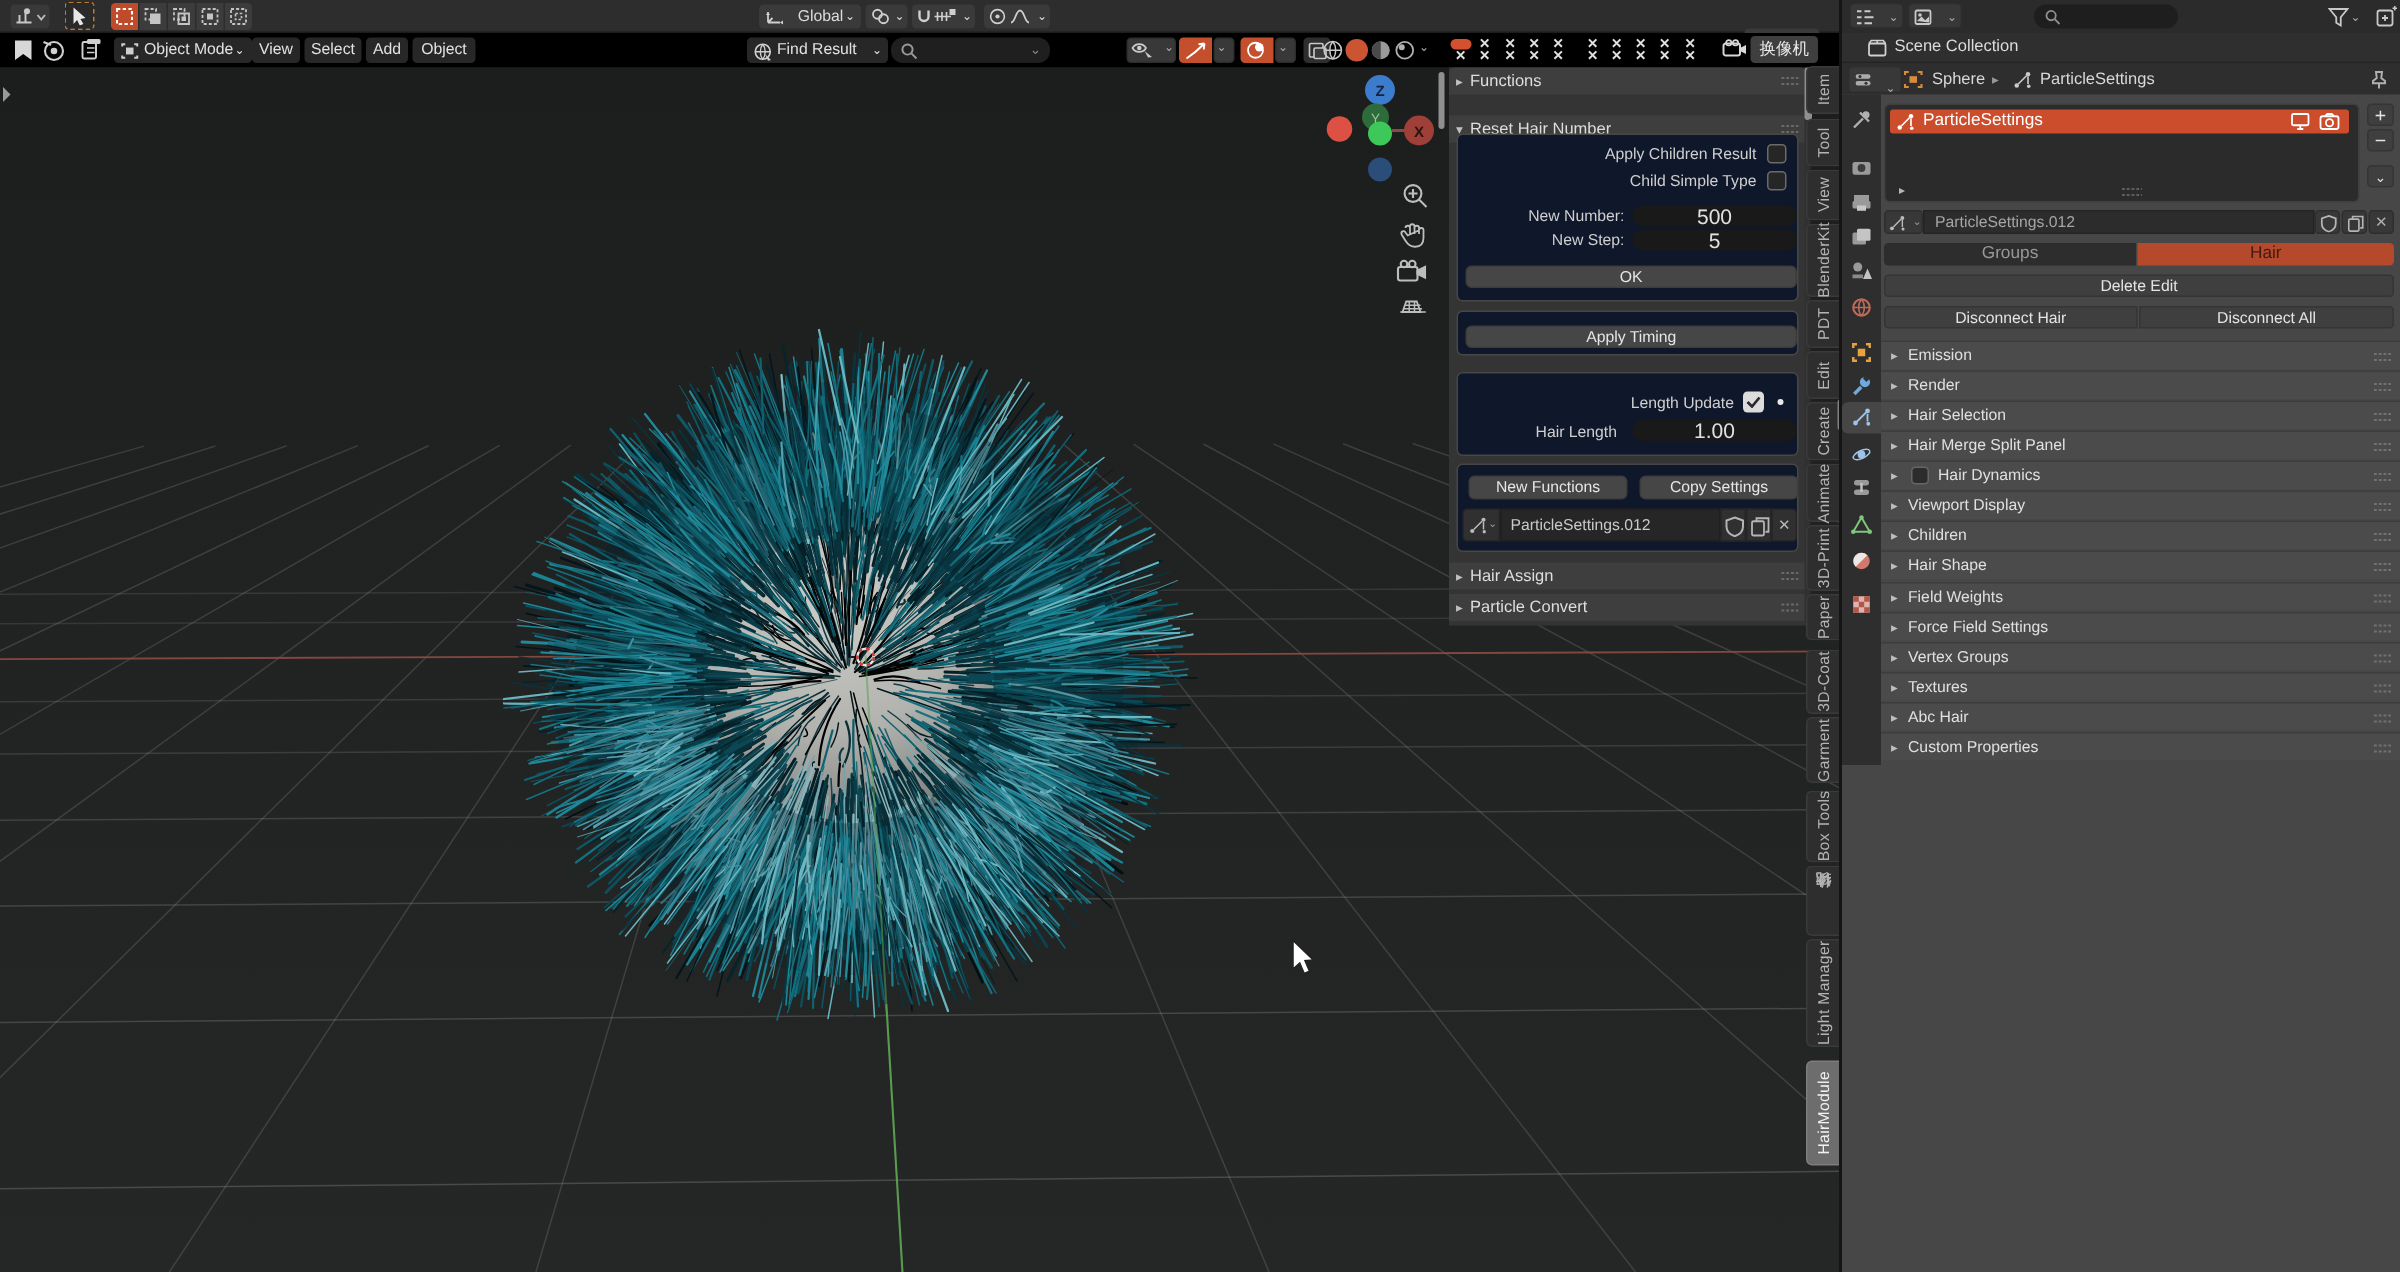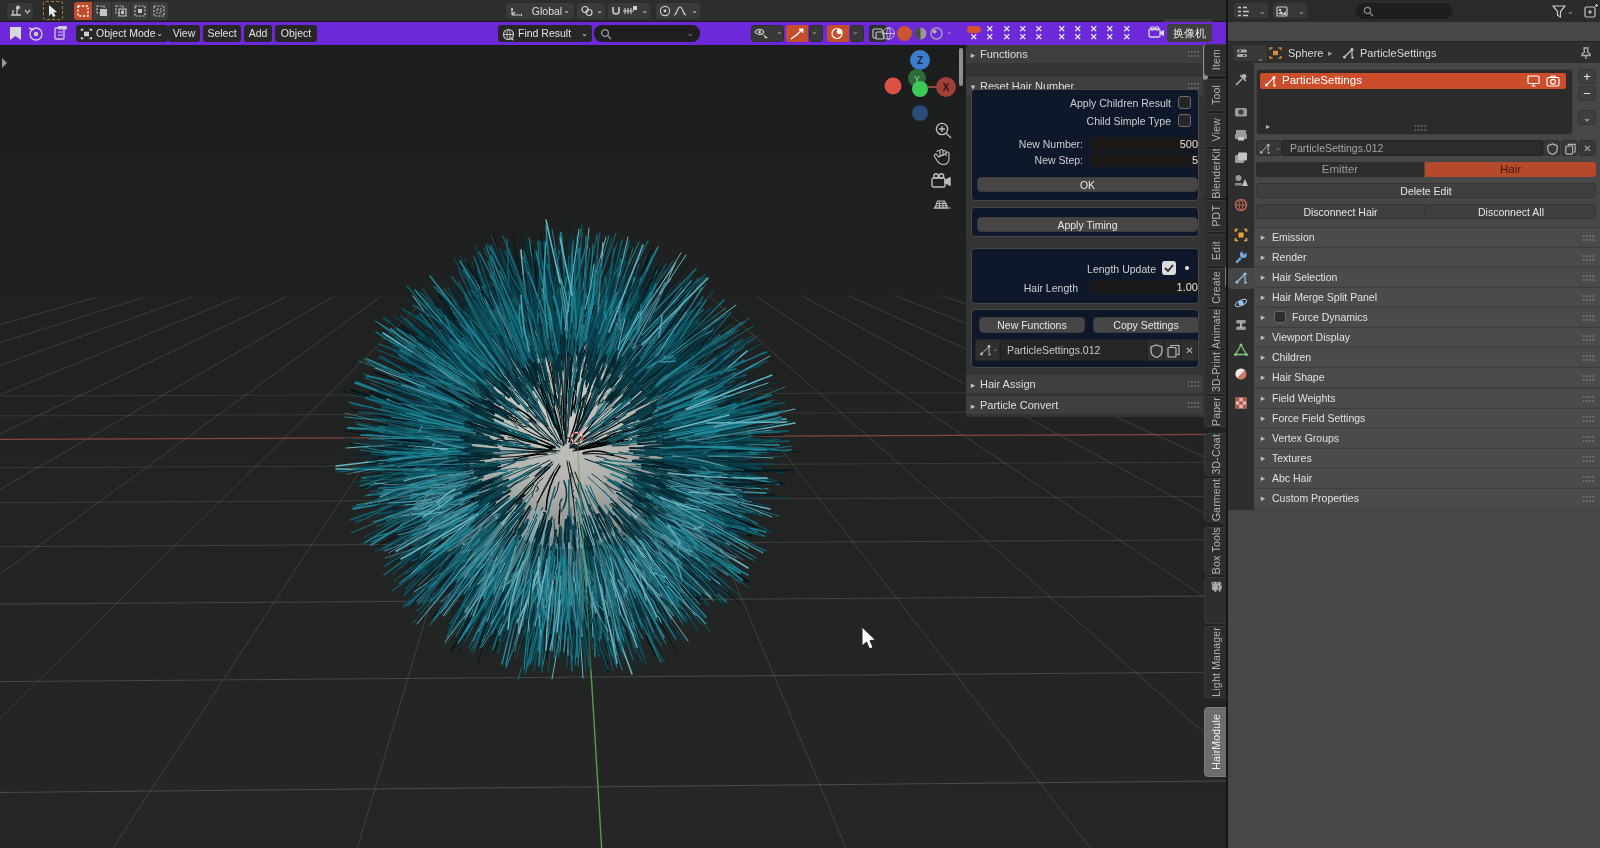--- a/index.html
+++ b/index.html
@@ -1,32 +1,32 @@
 <!DOCTYPE html>
 <html><head><meta charset="utf-8"><style>
 *{margin:0;padding:0;box-sizing:border-box;}
 html,body{width:1600px;height:848px;overflow:hidden;background:#1e1e1e;
  font-family:"Liberation Sans",sans-serif;-webkit-font-smoothing:antialiased;}
 .abs{position:absolute;}
 #top{position:absolute;left:0;top:0;width:1228px;height:22px;background:#2d2d2d;border-bottom:1px solid #1c1c1c;}
-#vph{position:absolute;left:0;top:22px;width:1228px;height:23px;background:#6d28d9;}
+#vph{position:absolute;left:0;top:22px;width:1228px;height:23px;background:#000000;}
 #vp{position:absolute;left:0;top:45px;width:1228px;height:803px;background:linear-gradient(#1c1d1d 0%,#212222 45%,#252626 100%);}
 .btn1{position:absolute;height:16px;top:3px;background:#3a3a3a;border-radius:3px;color:#dcdcdc;font-size:10.5px;line-height:16px;text-align:center;}
 .mnu{position:absolute;top:3px;height:17px;background:#272727;border-radius:3px;color:#e2e2e2;font-size:10.5px;line-height:17px;text-align:center;}
 .xic{position:absolute;width:10px;height:8px;color:#e2e2e2;font-size:9px;line-height:8px;font-weight:700;}
 .vtab{position:absolute;left:1204px;width:23px;border-radius:4px 0 0 4px;display:flex;align-items:center;justify-content:center;}
 .vtab span{writing-mode:vertical-rl;transform:rotate(180deg);font-size:10.5px;letter-spacing:0.2px;white-space:nowrap;}
 #npanel{position:absolute;left:966px;top:45px;width:238px;height:372px;background:#343434;color:#d6d6d6;font-size:11px;}
 .phead{position:absolute;left:0;width:238px;height:18px;background:#3e3e3e;color:#dedede;line-height:18px;font-size:11px;}
 .phead .tri{display:inline-block;width:14px;text-align:center;color:#c0c0c0;font-size:9px;}
 .grip{position:absolute;right:5px;top:5px;width:12px;height:7px;opacity:0.4;
 background-image:radial-gradient(circle,#aaa 0.8px,transparent 1px);background-size:3.2px 4px;}
 .g2{top:7px;}
 .box{position:absolute;left:5px;width:228px;background:#0f172a;border:1px solid #474747;border-radius:4px;}
-.fld{position:absolute;background:#191919;border-radius:7px;color:#e0e0e0;font-size:11px;text-align:right;}
+.fld{position:absolute;background:#191919;border-radius:7px;color:#e0e0e0;font-size:14px;text-align:center;}
 .nbtn{position:absolute;background:#464646;border:1px solid #3c3c3c;border-radius:4px;color:#e6e6e6;font-size:10.5px;text-align:center;}
 .cbe{position:absolute;width:13px;height:13px;background:#262626;border:1px solid #6b6b6b;border-radius:3px;}
 .lbl{position:absolute;color:#cfcfcf;font-size:10.5px;text-align:right;}
 #rcol{position:absolute;left:1228px;top:0;width:372px;height:848px;background:#474747;}
 #outh{position:absolute;left:0;top:0;width:372px;height:22px;background:#2b2b2b;}
 #outb{position:absolute;left:0;top:22px;width:372px;height:19px;background:#2f2f2f;color:#dcdcdc;font-size:11px;line-height:19px;}
 #proph{position:absolute;left:0;top:41px;width:372px;height:22px;background:#2e2e2e;color:#d8d8d8;font-size:11px;line-height:22px;border-top:1px solid #232323;}
 #ptabs{position:absolute;left:0;top:63px;width:26px;height:447px;background:#2e2e2e;}
 .prow{position:absolute;left:26px;width:346px;height:19px;background:#4b4b4b;border-top:1px solid #3d3d3d;color:#e0e0e0;font-size:10.5px;display:flex;align-items:center;}
 .prow .tri{width:18px;text-align:center;color:#bdbdbd;font-size:9px;}
@@ -593,20 +593,27 @@
     <svg class="abs" style="left:324px;top:5px;" width="14" height="13" viewBox="0 0 14 13">
         <path d="M1 1h12L8.5 6.5V12l-3-1.8V6.5z" fill="none" stroke="#c9c9c9" stroke-width="1.2"></path>
       </svg>
     <div class="abs" style="left:339px;top:7px;color:#aaa;font-size:8px;">⌄</div>
     <svg class="abs" style="left:356px;top:4px;" width="15" height="14" viewBox="0 0 15 14">
         <rect x="1" y="3" width="10" height="10" rx="1.5" fill="none" stroke="#c9c9c9" stroke-width="1.2"></rect>
         <path d="M6 6v4M4 8h4" stroke="#c9c9c9" stroke-width="1.2"></path>
         <path d="M11 1.5h3M12.5 0v3" stroke="#c9c9c9" stroke-width="1.1"></path>
       </svg>
   </div>
+  <div id="outb">
+    <svg class="abs" style="left:17px;top:4px;" width="13" height="12" viewBox="0 0 13 12">
+        <rect x="1" y="3" width="11" height="8" rx="1" fill="none" stroke="#d0d0d0" stroke-width="1.2"></rect>
+        <path d="M1 3l1.5-2h8L12 3M6.5 1v2" stroke="#d0d0d0" stroke-width="1.1" fill="none"></path>
+      </svg>
+    <span style="margin-left:35px;">Scene Collection</span>
+  </div>
   <div id="proph">
     <div class="chip" style="left:4px;top:2px;width:36px;height:18px;"></div>
     <svg class="abs" style="left:9px;top:7px;" width="14" height="9" viewBox="0 0 14 9">
         <rect x="0" y="0.5" width="10" height="3" rx="1.5" fill="#aaa"></rect>
         <rect x="0" y="5" width="10" height="3" rx="1.5" fill="#aaa"></rect>
         <circle cx="3" cy="2" r="1" fill="#2e2e2e"></circle>
         <circle cx="7" cy="6.5" r="1" fill="#2e2e2e"></circle>
       </svg>
     <div class="abs" style="left:29px;top:6px;color:#aaa;font-size:8px;">⌄</div>
     <svg class="abs" style="left:41px;top:5px;" width="13" height="12" viewBox="0 0 13 12">
@@ -735,21 +742,21 @@
       </svg>
     </div>
   <div class="chip" style="left:333px;top:140px;width:17px;height:16px;">
       <svg style="position:absolute;left:3px;top:2px;" width="11" height="12" viewBox="0 0 13 14">
         <rect x="1" y="3.5" width="8" height="9.5" rx="1" fill="none" stroke="#b5b5b5" stroke-width="1.3"></rect>
         <path d="M4 3.5V1.5h8v9h-2" fill="none" stroke="#b5b5b5" stroke-width="1.3"></path>
       </svg>
     </div>
   <div class="chip" style="left:351px;top:140px;width:17px;height:16px;color:#b0b0b0;font-size:10px;text-align:center;line-height:15px;">✕</div>
 
-  <div class="abs" style="left:28px;top:162px;width:168px;height:15px;background:#2d2d2d;border-radius:3px 0 0 3px;color:#989898;font-size:11.5px;text-align:center;line-height:14px;">Emitter</div>
+  <div class="abs" style="left:28px;top:162px;width:168px;height:15px;background:#2d2d2d;border-radius:3px 0 0 3px;color:#989898;font-size:11.5px;text-align:center;line-height:14px;">Groups</div>
   <div class="abs" style="left:197px;top:162px;width:171px;height:15px;background:#b5492c;border-radius:0 3px 3px 0;color:#46190e;font-size:11.5px;text-align:center;line-height:14px;">Hair</div>
   <div class="pbtn" style="left:28px;top:183px;width:340px;height:15px;line-height:14px;">Delete Edit</div>
   <div class="pbtn" style="left:28px;top:204px;width:169px;height:15px;line-height:14px;border-radius:3px 0 0 3px;">Disconnect Hair</div>
   <div class="pbtn" style="left:198px;top:204px;width:170px;height:15px;line-height:14px;border-radius:0 3px 3px 0;">Disconnect All</div>
   <div class="prow" style="top:227px;">
       <span class="tri">▸</span>
       <span>Emission</span>
       <span class="grip g2"></span>
     </div>
     <div class="prow" style="top:247px;">
@@ -763,21 +770,21 @@
       <span class="grip g2"></span>
     </div>
     <div class="prow" style="top:287px;">
       <span class="tri">▸</span>
       <span>Hair Merge Split Panel</span>
       <span class="grip g2"></span>
     </div>
     <div class="prow" style="top:307px;">
       <span class="tri">▸</span>
       <span class="cbx" style="margin:0 6px 0 2px;"></span>
-      <span>Force Dynamics</span>
+      <span>Hair Dynamics</span>
       <span class="grip g2"></span>
     </div>
     <div class="prow" style="top:327px;">
       <span class="tri">▸</span>
       <span>Viewport Display</span>
       <span class="grip g2"></span>
     </div>
     <div class="prow" style="top:347px;">
       <span class="tri">▸</span>
       <span>Children</span>

